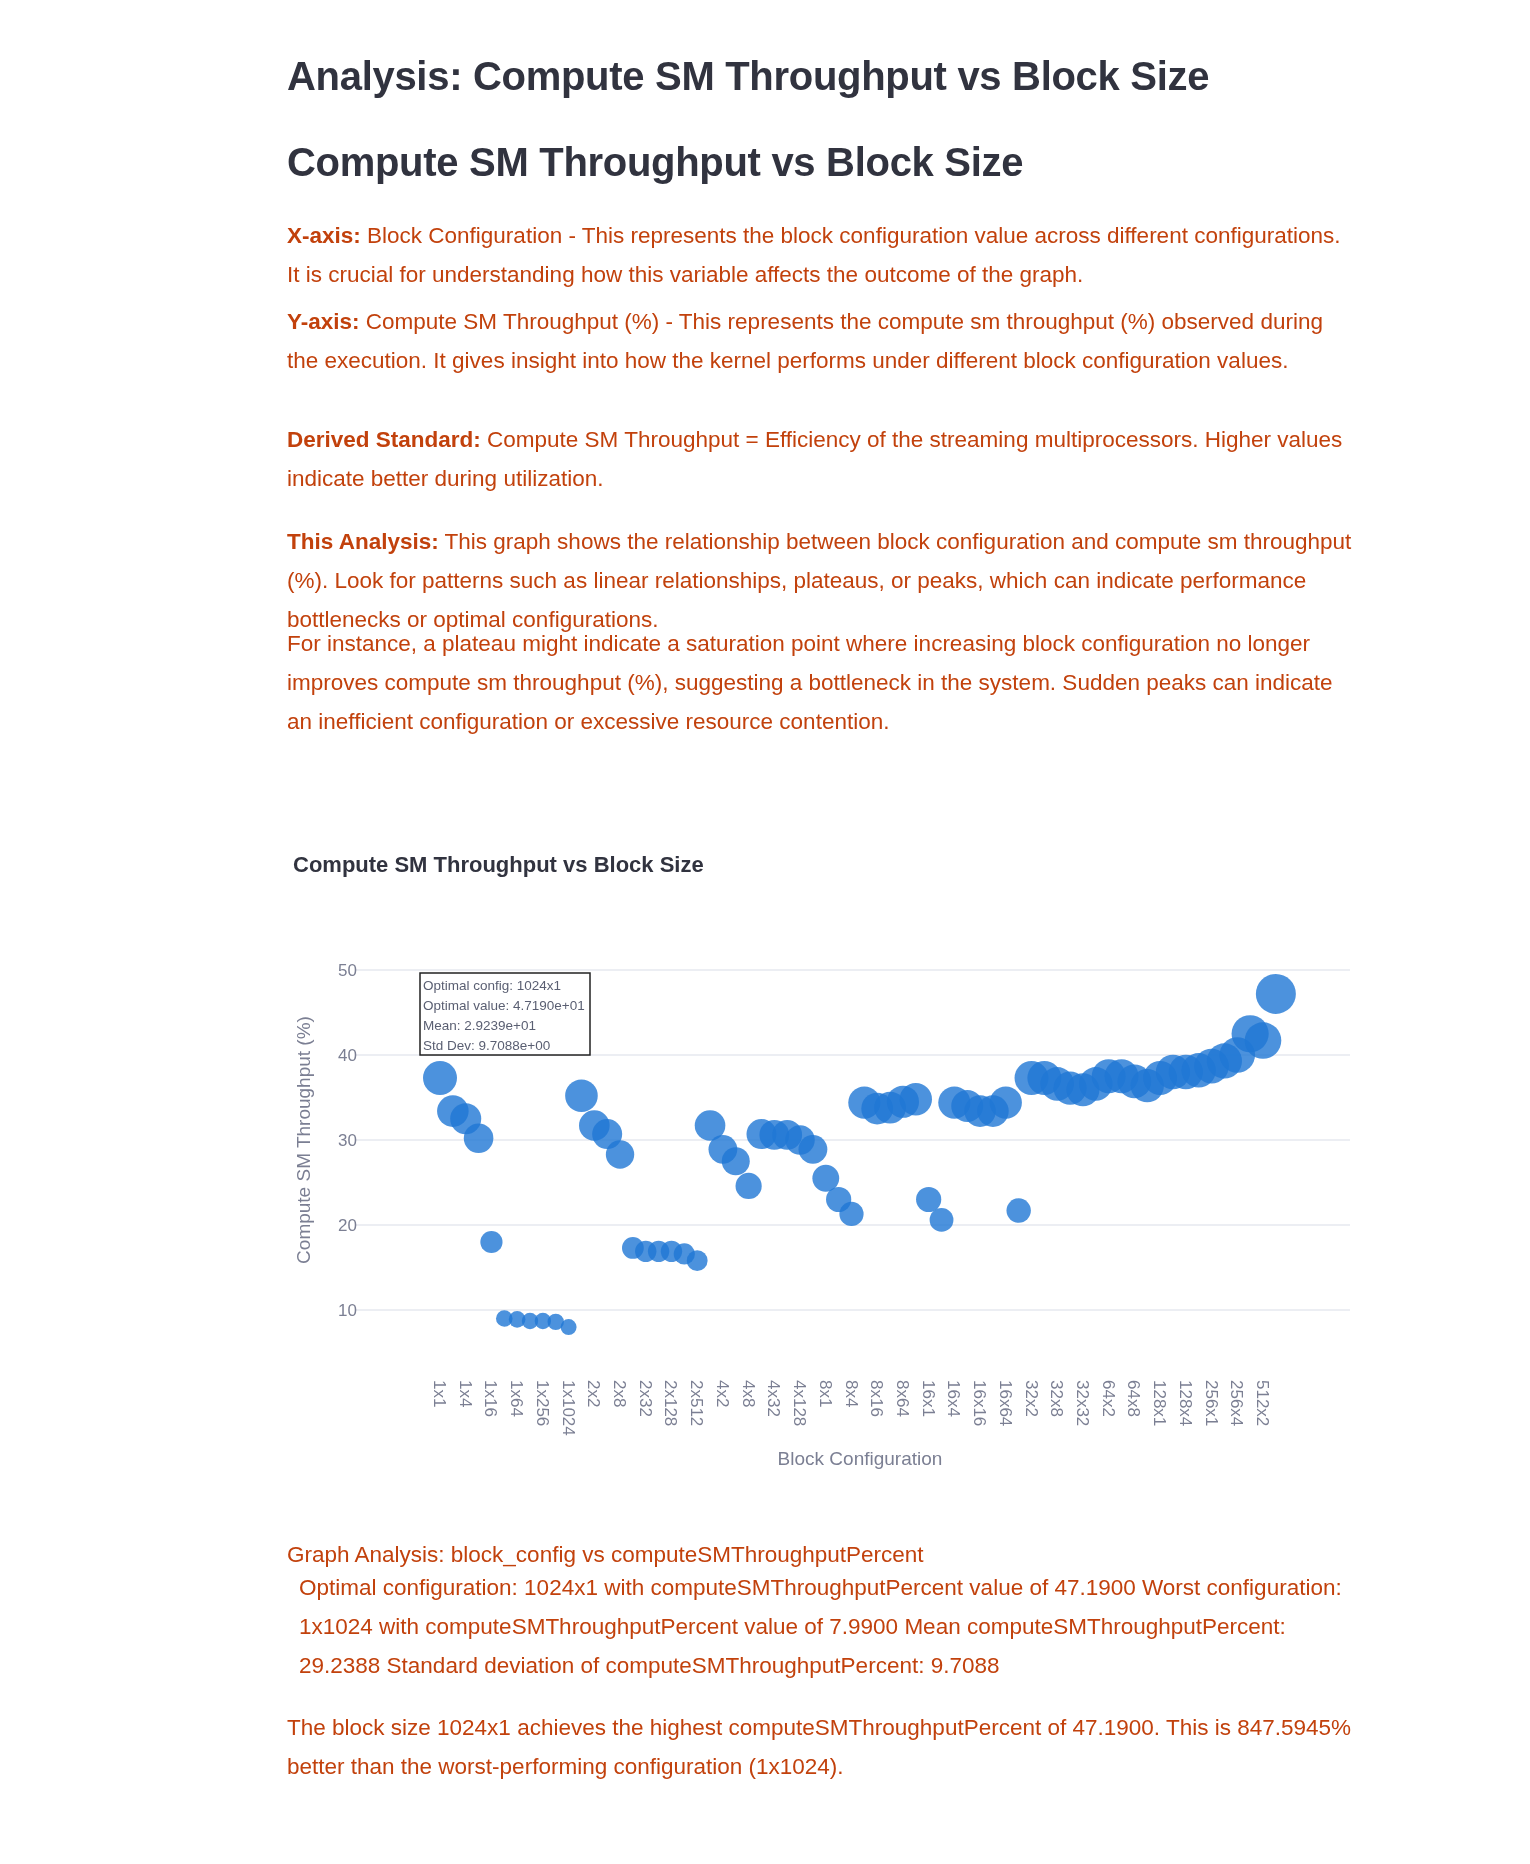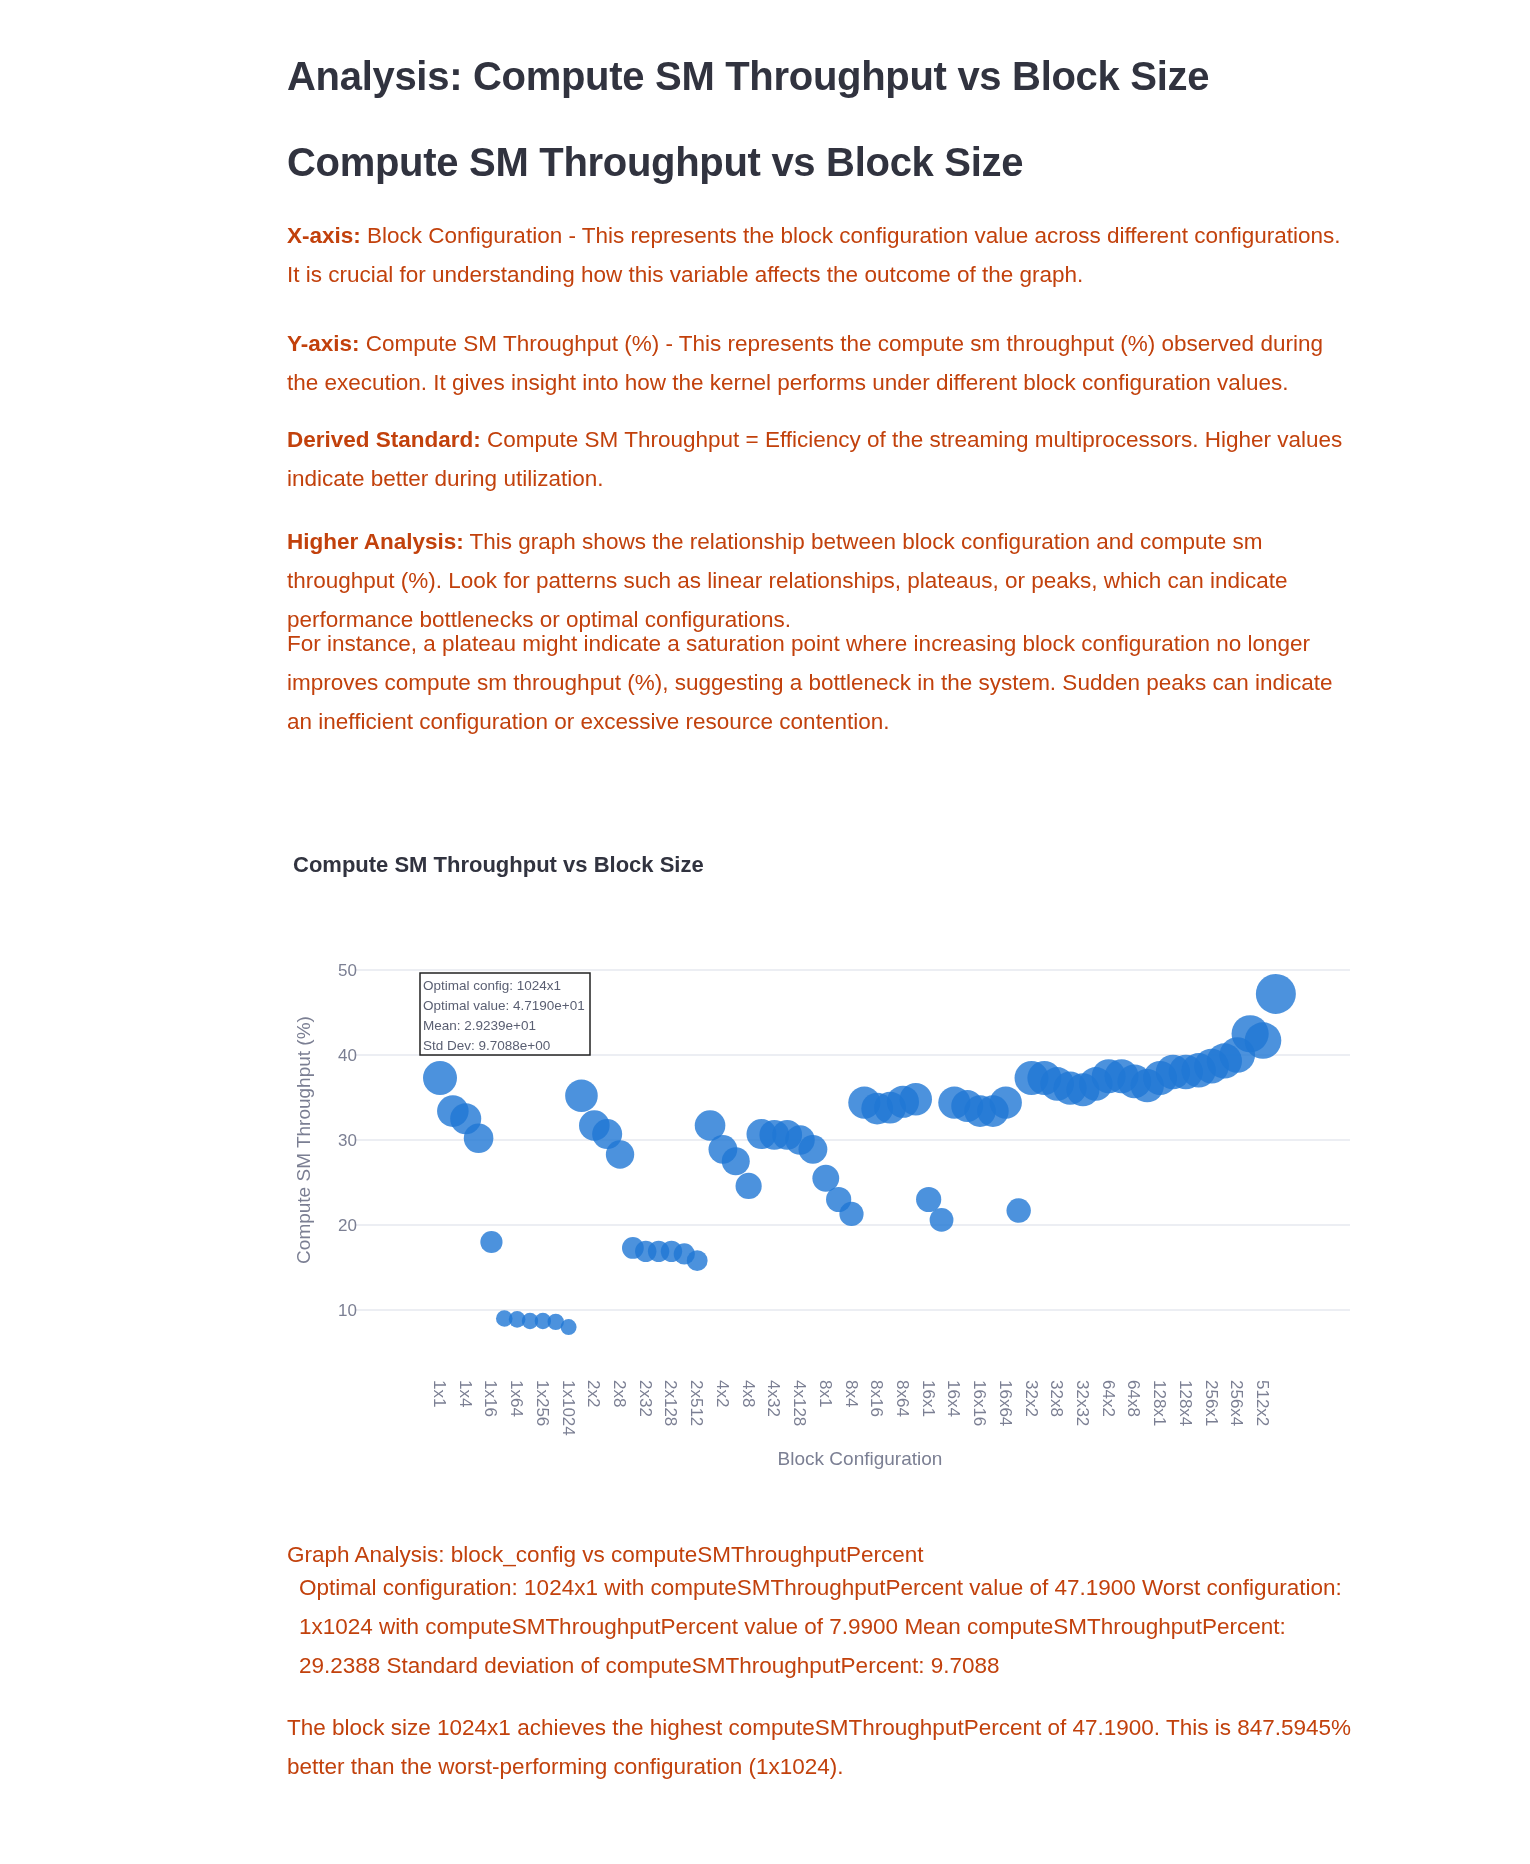--- a/index.html
+++ b/index.html
@@ -4,36 +4,36 @@
 <style>
   html, body { margin:0; padding:0; background:#ffffff; }
   body { width:1530px; height:1864px; position:relative; overflow:hidden;
          font-family:"Liberation Sans", "DejaVu Sans", sans-serif; color:#31333f; }
   .content { position:absolute; left:287px; top:0; width:1066px; }
   h1 { font-size:40px; font-weight:700; margin:0; position:absolute; left:0; letter-spacing:-0.3px; color:#31333f; }
   #h-main { top:54px; }
   #h-sub { top:140px; }
   .para { position:absolute; left:0; width:1066px; font-size:22.5px; line-height:39px; margin:0; color:#c2410c; }
   .para b { font-weight:700; }
-  #p1 { top:216px; } #p2 { top:324px; } #p3 { top:420px; } #p4 { top:522px; } #p5 { top:624px; }
+  #p1 { top:216px; } #p2 { top:302px; } #p3 { top:420px; } #p4 { top:522px; } #p5 { top:624px; }
   #chart-title { position:absolute; left:293px; top:852px; font-size:22px; font-weight:700; color:#31333f; }
   #chart { position:absolute; left:0; top:0; }
   #b1 { top:1505px;margin-top:30px; } #b2 { top:1568px;margin-left:12px; } #b3 { top:1708px; }
 </style>
 </head>
 <body>
 
 <div class="content">
   <h1 id="h-main">Analysis: Compute SM Throughput vs Block Size</h1>
   <h1 id="h-sub">Compute SM Throughput vs Block Size</h1>
 
   <p id="p1" class="para"><b>X-axis:</b><span> Block Configuration - This represents the block configuration value across different configurations. It is crucial for understanding how this variable affects the outcome of the graph.</span></p>
   <p id="p2" class="para"><b>Y-axis:</b><span> Compute SM Throughput (%) - This represents the compute sm throughput (%) observed during the execution. It gives insight into how the kernel performs under different block configuration values.</span></p>
   <p id="p3" class="para"><b>Derived Standard:</b><span> Compute SM Throughput = Efficiency of the streaming multiprocessors. Higher values indicate better during utilization.</span></p>
-  <p id="p4" class="para"><b>Higher Analysis:</b><span> This graph shows the relationship between block configuration and compute sm throughput (%). Look for patterns such as linear relationships, plateaus, or peaks, which can indicate performance bottlenecks or optimal configurations.</span></p>
+  <p id="p4" class="para"><b>This Analysis:</b><span> This graph shows the relationship between block configuration and compute sm throughput (%). Look for patterns such as linear relationships, plateaus, or peaks, which can indicate performance bottlenecks or optimal configurations.</span></p>
   <p id="p5" class="para">For instance, a plateau might indicate a saturation point where increasing block configuration no longer improves compute sm throughput (%), suggesting a bottleneck in the system. Sudden peaks can indicate an inefficient configuration or excessive resource contention.</p>
 
   <p id="b1" class="para">Graph Analysis: block_config vs computeSMThroughputPercent</p>
   <p id="b2" class="para">Optimal configuration: 1024x1 with computeSMThroughputPercent value of 47.1900 Worst configuration: 1x1024 with computeSMThroughputPercent value of 7.9900 Mean computeSMThroughputPercent: 29.2388 Standard deviation of computeSMThroughputPercent: 9.7088</p>
   <p id="b3" class="para">The block size 1024x1 achieves the highest computeSMThroughputPercent of 47.1900. This is 847.5945% better than the worst-performing configuration (1x1024).</p>
 </div>
 
 <div id="chart-title">Compute SM Throughput vs Block Size</div>
 
 <svg id="chart" width="1530" height="1500" xmlns="http://www.w3.org/2000/svg">

